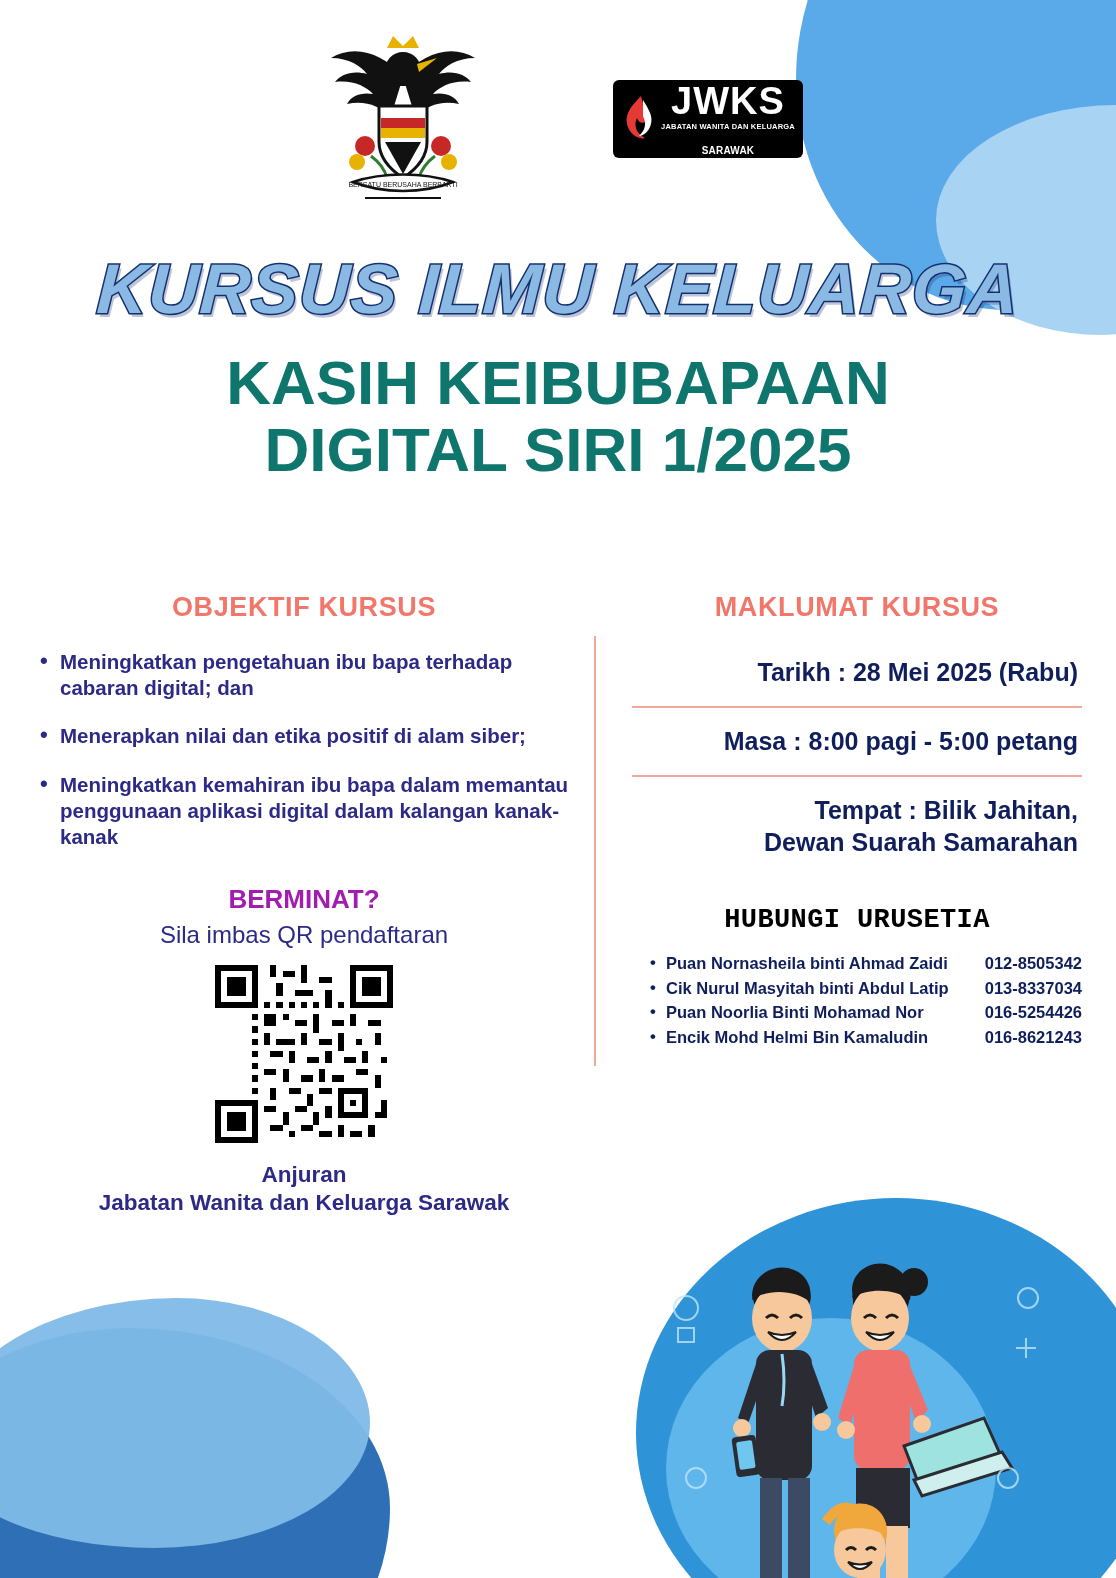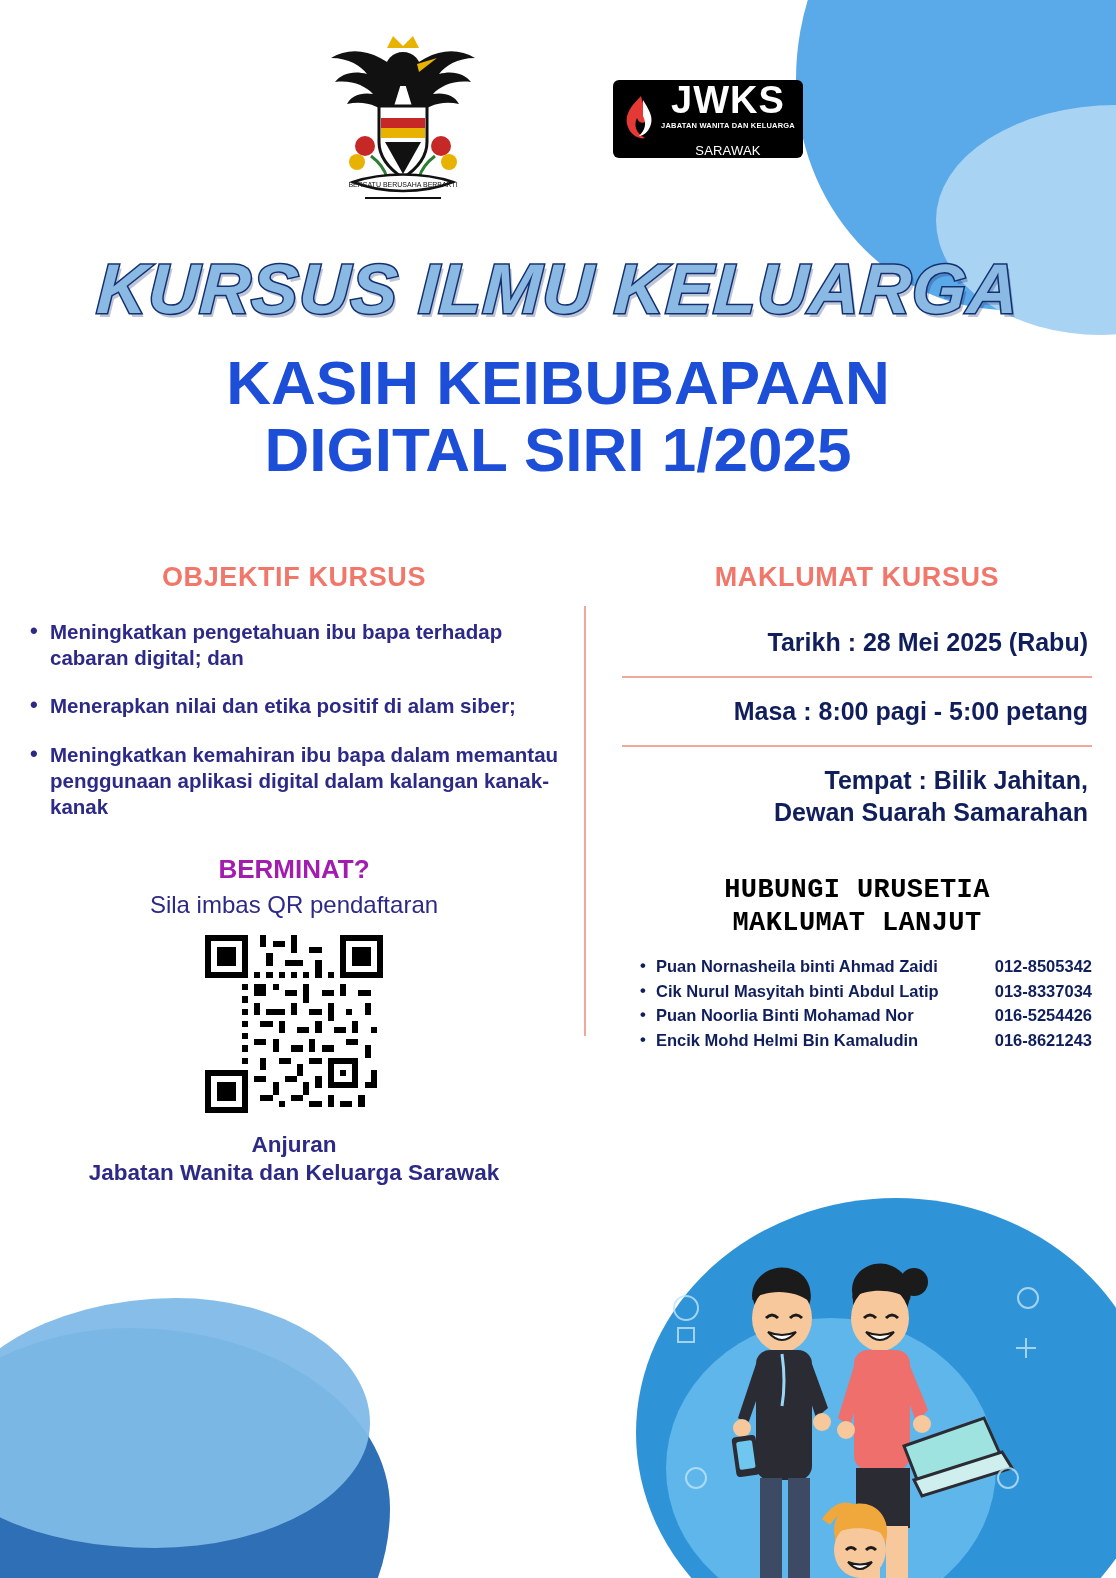--- a/index.html
+++ b/index.html
@@ -128,22 +128,22 @@
   }
   .jwks-text .small1 {
     color: #fff;
     font-size: 7.5px;
     font-weight: bold;
     letter-spacing: .2px;
     margin-top: 3px;
   }
   .jwks-text .small2 {
     color: #fff;
-    font-size: 13px;
-    font-weight: normal;
+    font-size: 10px;
+    font-weight: bold;
     letter-spacing: .2px;
     margin-top: 15px;
   }
 
   
   .title-wrap {
     position: relative;
     z-index: 3;
     text-align: center;
     margin-top: 42px;
@@ -157,32 +157,32 @@
     paint-order: stroke fill;
     text-shadow: 3px 4px 0 rgba(21,48,110,0.28);
     line-height: 1;
     font-style: italic;
     transform: skewX(-3deg);
   }
   .title-sub {
     margin-top: 26px;
     font-size: 62px;
     font-weight: bold;
-    color: #1d4ed8;
+    color: #0f766e;
     line-height: 1.08;
     letter-spacing: 0px;
   }
 
   
   .columns {
     position: relative;
     z-index: 3;
     display: flex;
-    margin-top: 78px;
-    padding: 0 24px;
+    margin-top: 108px;
+    padding: 0 34px;
     box-sizing: border-box;
   }
   .col-left {
     width: 560px;
     box-sizing: border-box;
     padding-right: 20px;
   }
   .divider {
     width: 2px;
     background: #f0a89a;
@@ -518,21 +518,20 @@
 
       <div class="info-row">Tarikh : 28 Mei 2025 (Rabu)</div>
       <div class="info-sep"></div>
       <div class="info-row">Masa : 8:00 pagi - 5:00 petang</div>
       <div class="info-sep"></div>
       <div class="info-row" style="white-space:pre-line">Tempat : Bilik Jahitan,
 Dewan Suarah Samarahan</div>
 
       <div class="contact-head">
         <div>HUBUNGI URUSETIA</div>
-        <div>MAKLUMAT LANJUT</div>
       </div>
 
       <ul class="contacts">
         <li>
           <span>Puan Nornasheila binti Ahmad Zaidi</span>
           <span class="phone">012-8505342</span>
         </li>
         <li>
           <span>Cik Nurul Masyitah binti Abdul Latip</span>
           <span class="phone">013-8337034</span>

